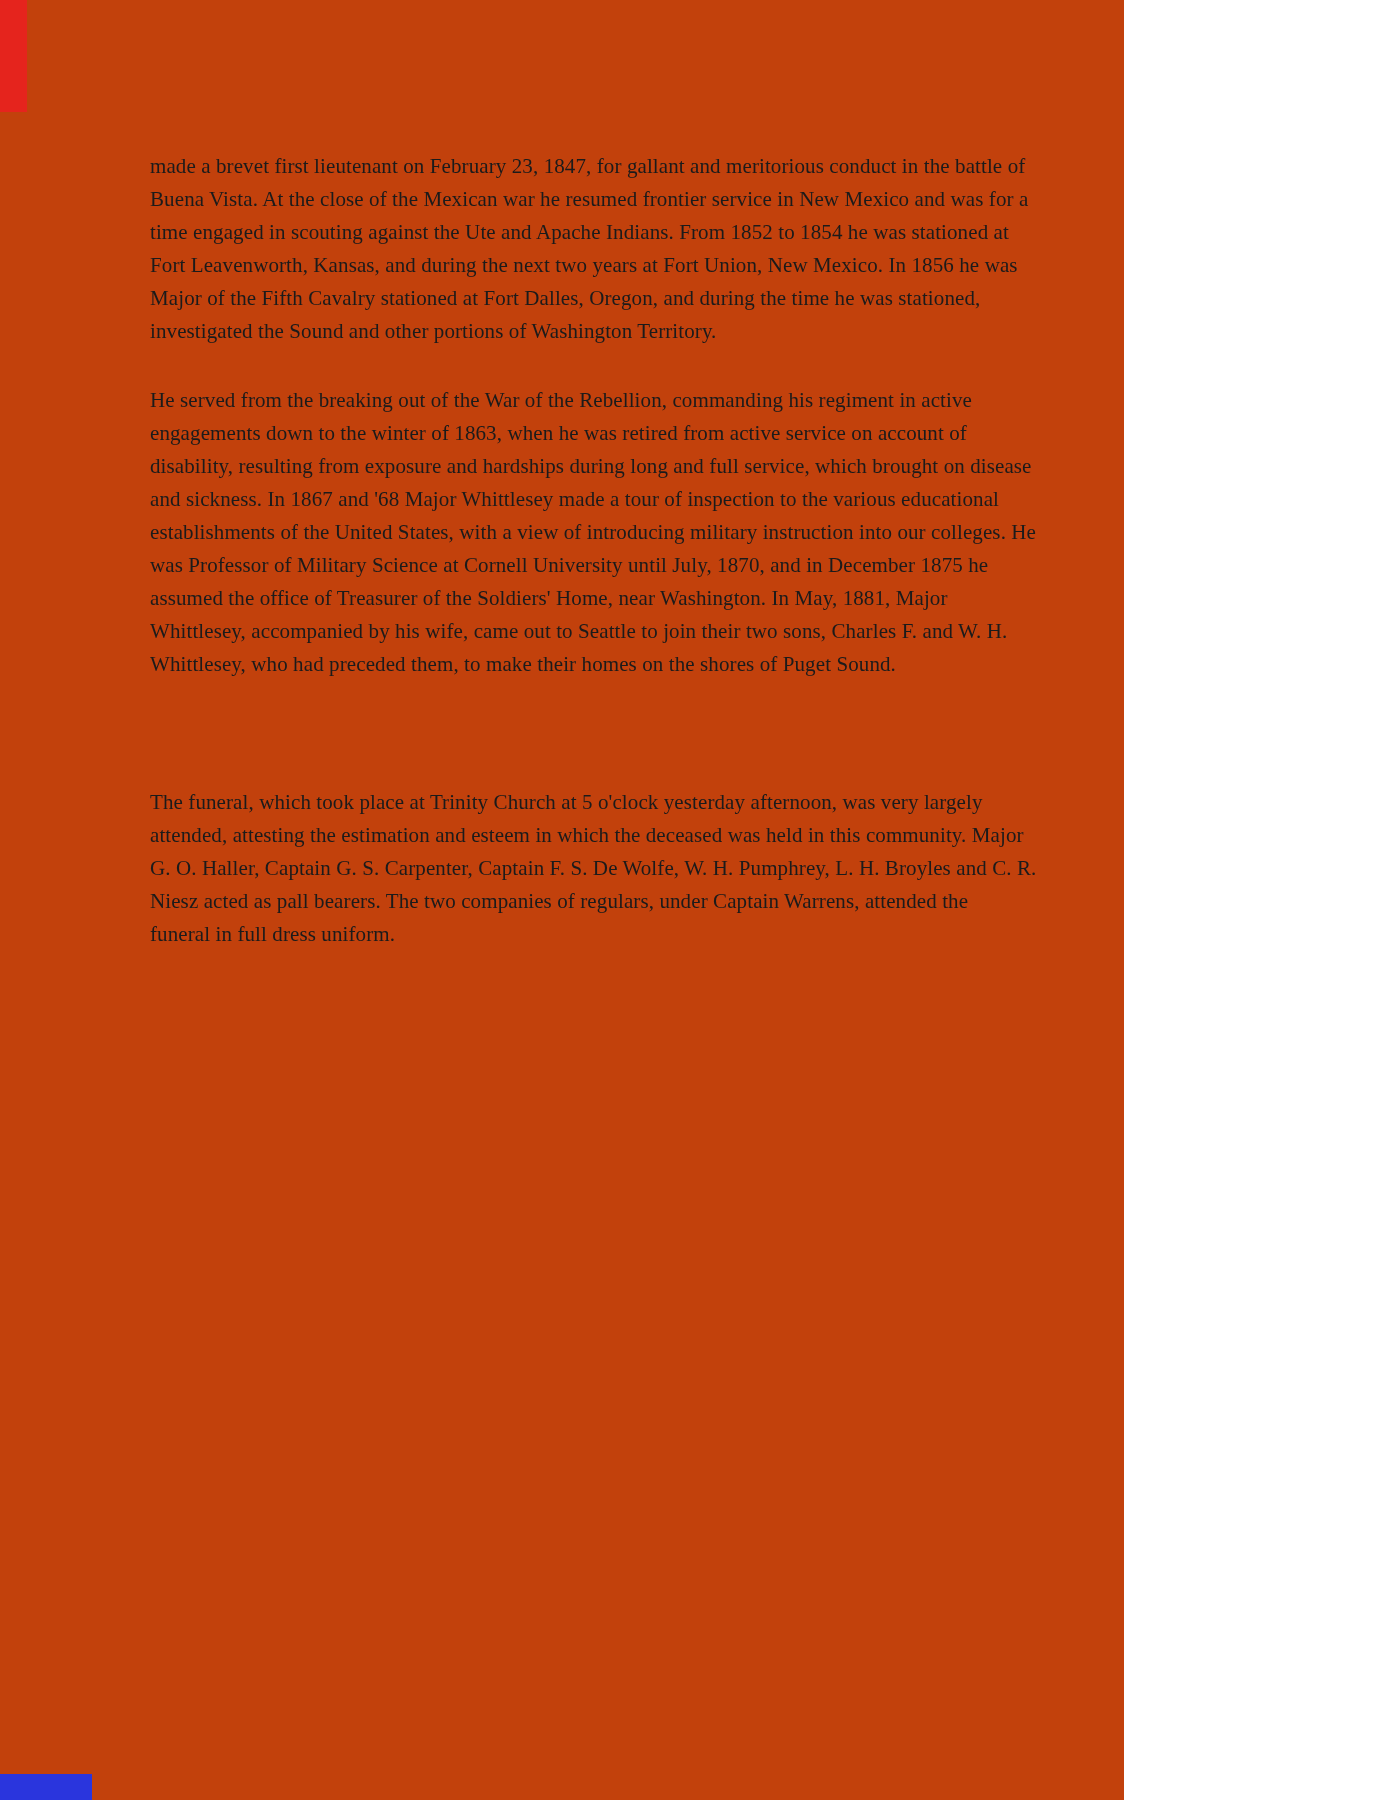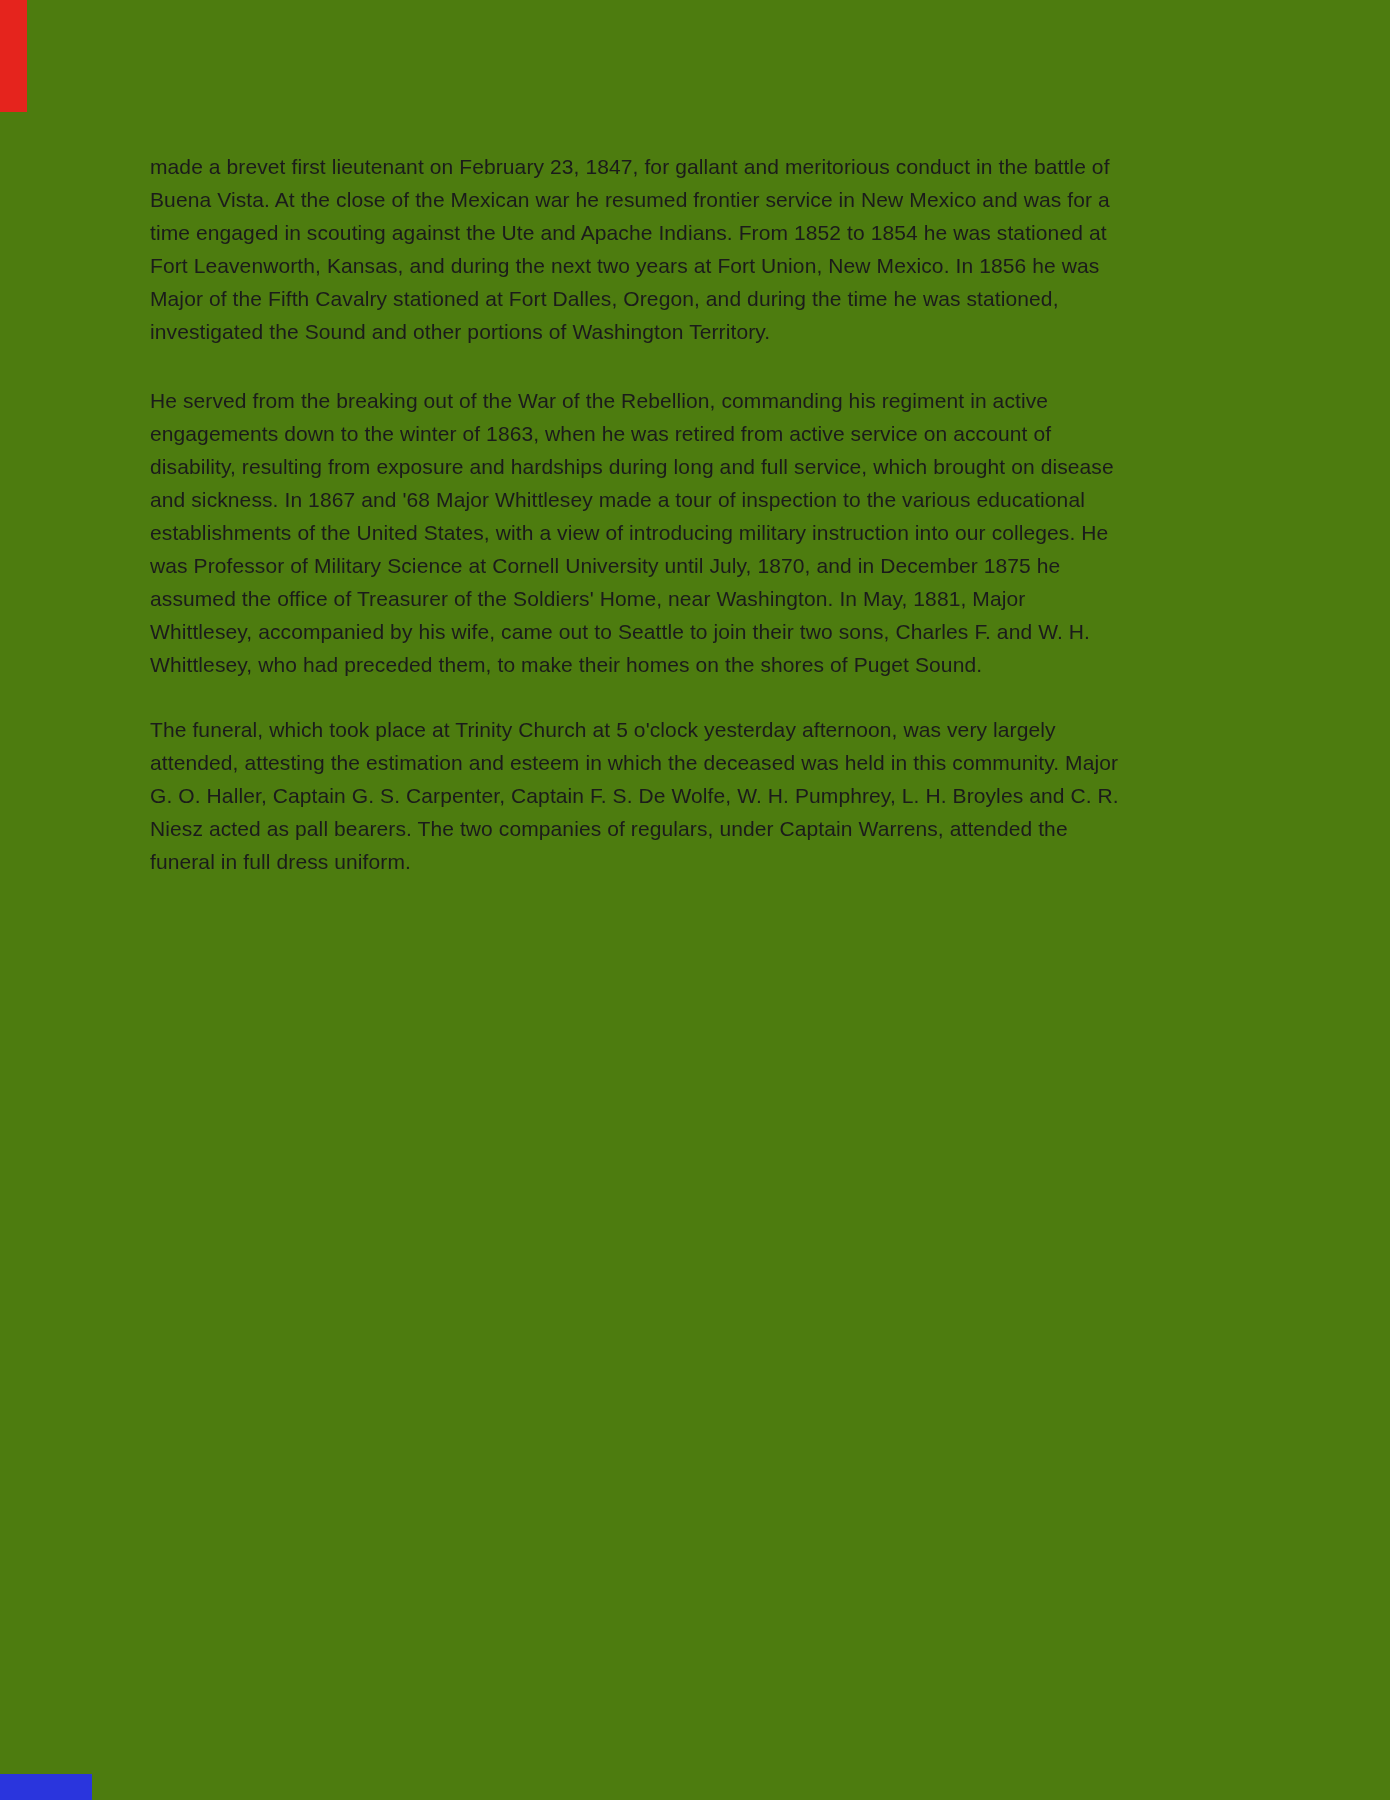--- a/index.html
+++ b/index.html
@@ -2,25 +2,25 @@
 <html><head>
 <meta charset="utf-8">
 <style>
   html, body {
     margin: 0;
     padding: 0;
     background: #ffffff;
   }
   .page {
     position: relative;
-    width: 1390px;
+    width: 1124px;
     height: 1800px;
-    background: #4d7c0f;
+    background: #c2410c;
     overflow: hidden;
-    font-family: Liberation Sans, sans-serif;
+    font-family: Liberation Serif, serif;
   }
   .scan-mark {
     position: absolute;
   }
   .scan-mark.red {
     left: 0;
     top: 0;
     width: 27px;
     height: 112px;
   }
@@ -42,21 +42,21 @@
     font-size: 21px;
     line-height: 33px;
     font-weight: 400;
     letter-spacing: 0.1px;
     white-space: pre;          
   }
   .para + .para {
     margin-top: 36px;
   }
   .para.big-gap {
-    margin-top: 32px;
+    margin-top: 105px;
   }
 </style>
 </head>
 <body>
 
 <div class="page">
 
   <div class="scan-mark red" style="background-color: rgb(229, 36, 29);"></div>
 
   <div class="scan-mark blue" style="background-color: rgb(42, 53, 221);"></div>

